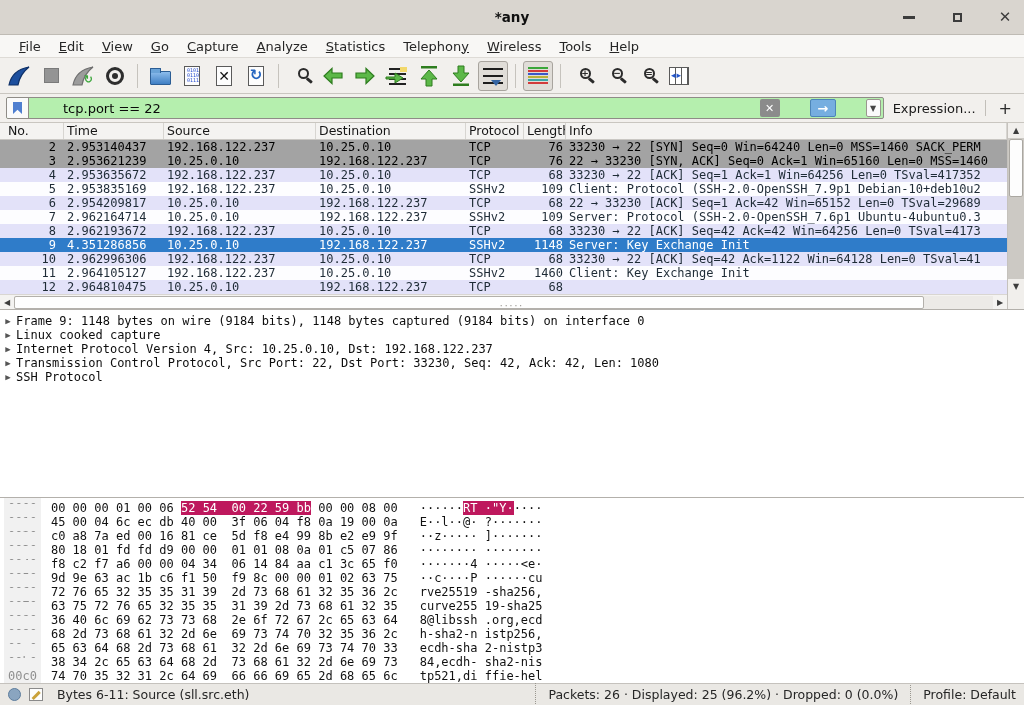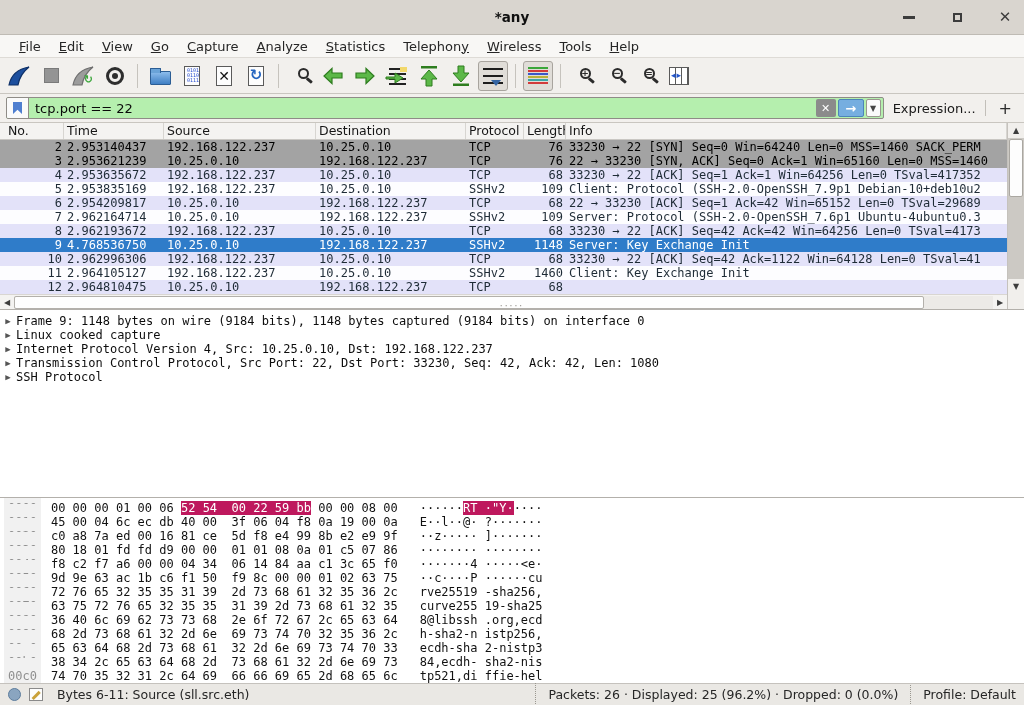--- a/index.html
+++ b/index.html
@@ -59,21 +59,21 @@
   .ic-stripes i { display:block; height:2px; }
   .ic-grid { width:20px; height:18px; border:1px solid #5a5a5a; background:
       linear-gradient(#fff,#fff) , repeating-linear-gradient(90deg,#fff 0 5px,#5a5a5a 5px 6px);
       background-blend-mode:multiply; position:relative; }
   .ic-grid::after { content:"◂▸"; position:absolute; left:1px; top:2px; font-size:9px; color:#2255cc; letter-spacing:1px; }
 
   
   .filterbar { height:29px; background:#f2f0ed; border-bottom:1px solid #c9c6c0;
                display:flex; align-items:center; padding:0 6px; gap:7px; flex:none; }
   .filter-box { flex:1; height:22px; border:1px solid #8f8c87; border-radius:2px; background:#b5efae;
-                display:flex; align-items:center; overflow:hidden; }
+                display:flex; align-items:center; overflow:hidden;gap:28px; }
   .bookmark-btn { width:22px; height:100%; background:#fafafa; border-right:1px solid #8f8c87;
                   display:flex; align-items:center; justify-content:center; flex:none; }
   .bookmark { width:9px; height:12px; background:#4f7fd0; clip-path:polygon(0 0,100% 0,100% 100%,50% 65%,0 100%); }
   .filter-input { flex:1; background:transparent; border:none; outline:none; font-size:13px; color:#0a0a0a;
                   padding:0 6px; font-family:"DejaVu Sans","Liberation Sans",sans-serif; }
   .clear-btn { width:20px; height:18px; background:#8b8b8b; border-radius:2px; color:#fff; font-size:11px;
                font-weight:bold; display:flex; align-items:center; justify-content:center; margin-right:2px; flex:none; }
   .apply-btn { width:26px; height:18px; background:#76aee0; border:1px solid #4d85b8; border-radius:2px;
                color:#fff; display:flex; align-items:center; justify-content:center; font-size:13px; font-weight:bold; flex:none; }
   .caret-btn { width:15px; height:18px; background:#fafafa; border:1px solid #9a978f; border-radius:2px;
@@ -85,21 +85,21 @@
   
   .list-pane { height:186px; display:flex; flex:none; background:#fff; position:relative; }
   .list-main { flex:1; display:flex; flex-direction:column; min-width:0; }
   .list-header { height:17px; background:#f4f3f1; border-bottom:1px solid #c9c7c3; display:flex;
                  font-size:12.5px; color:#161616; flex:none; }
   .hcell { border-right:1px solid #d7d5d1; padding:0 3px; white-space:nowrap; overflow:hidden; line-height:16px; flex:none; }
   .rows { height:154px; overflow:hidden; font-family:"DejaVu Sans Mono","Liberation Mono",monospace;
           font-size:12px; flex:none; background:#fff; }
   .prow { height:14px; line-height:14px; display:flex; white-space:nowrap; }
   .pcell { padding:0 3px; overflow:hidden; white-space:nowrap; flex:none; }
-  .c-no    { width:64px; text-align:right; padding-right:2px; }
+  .c-no    { width:64px; text-align:right; padding-right:8px; }
   .c-time  { width:100px; }
   .c-src   { width:152px; }
   .c-dst   { width:150px; }
   .c-proto { width:58px; }
   .c-len   { width:42px; text-align:right; }
   .c-info  { flex:1; min-width:0; }
   .row-gray  { background:#a3a3a3; color:#000; }
   .row-lav   { background:#e3e2f9; color:#1e2b36; }
   .row-white { background:#fdfdff; color:#1e2b36; }
   .row-sel   { background:#2f7cc9; color:#fff; }
@@ -417,21 +417,21 @@
             <span class="pcell c-no">8</span>
             <span class="pcell c-time">2.962193672</span>
             <span class="pcell c-src">192.168.122.237</span>
             <span class="pcell c-dst">10.25.0.10</span>
             <span class="pcell c-proto">TCP</span>
             <span class="pcell c-len">68</span>
             <span class="pcell c-info">33230 → 22 [ACK] Seq=42 Ack=42 Win=64256 Len=0 TSval=4173</span>
           </div>
           <div class="prow row-sel">
             <span class="pcell c-no">9</span>
-            <span class="pcell c-time">4.768536750</span>
+            <span class="pcell c-time">4.351286856</span>
             <span class="pcell c-src">10.25.0.10</span>
             <span class="pcell c-dst">192.168.122.237</span>
             <span class="pcell c-proto">SSHv2</span>
             <span class="pcell c-len">1148</span>
             <span class="pcell c-info">Server: Key Exchange Init</span>
           </div>
           <div class="prow row-lav">
             <span class="pcell c-no">10</span>
             <span class="pcell c-time">2.962996306</span>
             <span class="pcell c-src">192.168.122.237</span>

